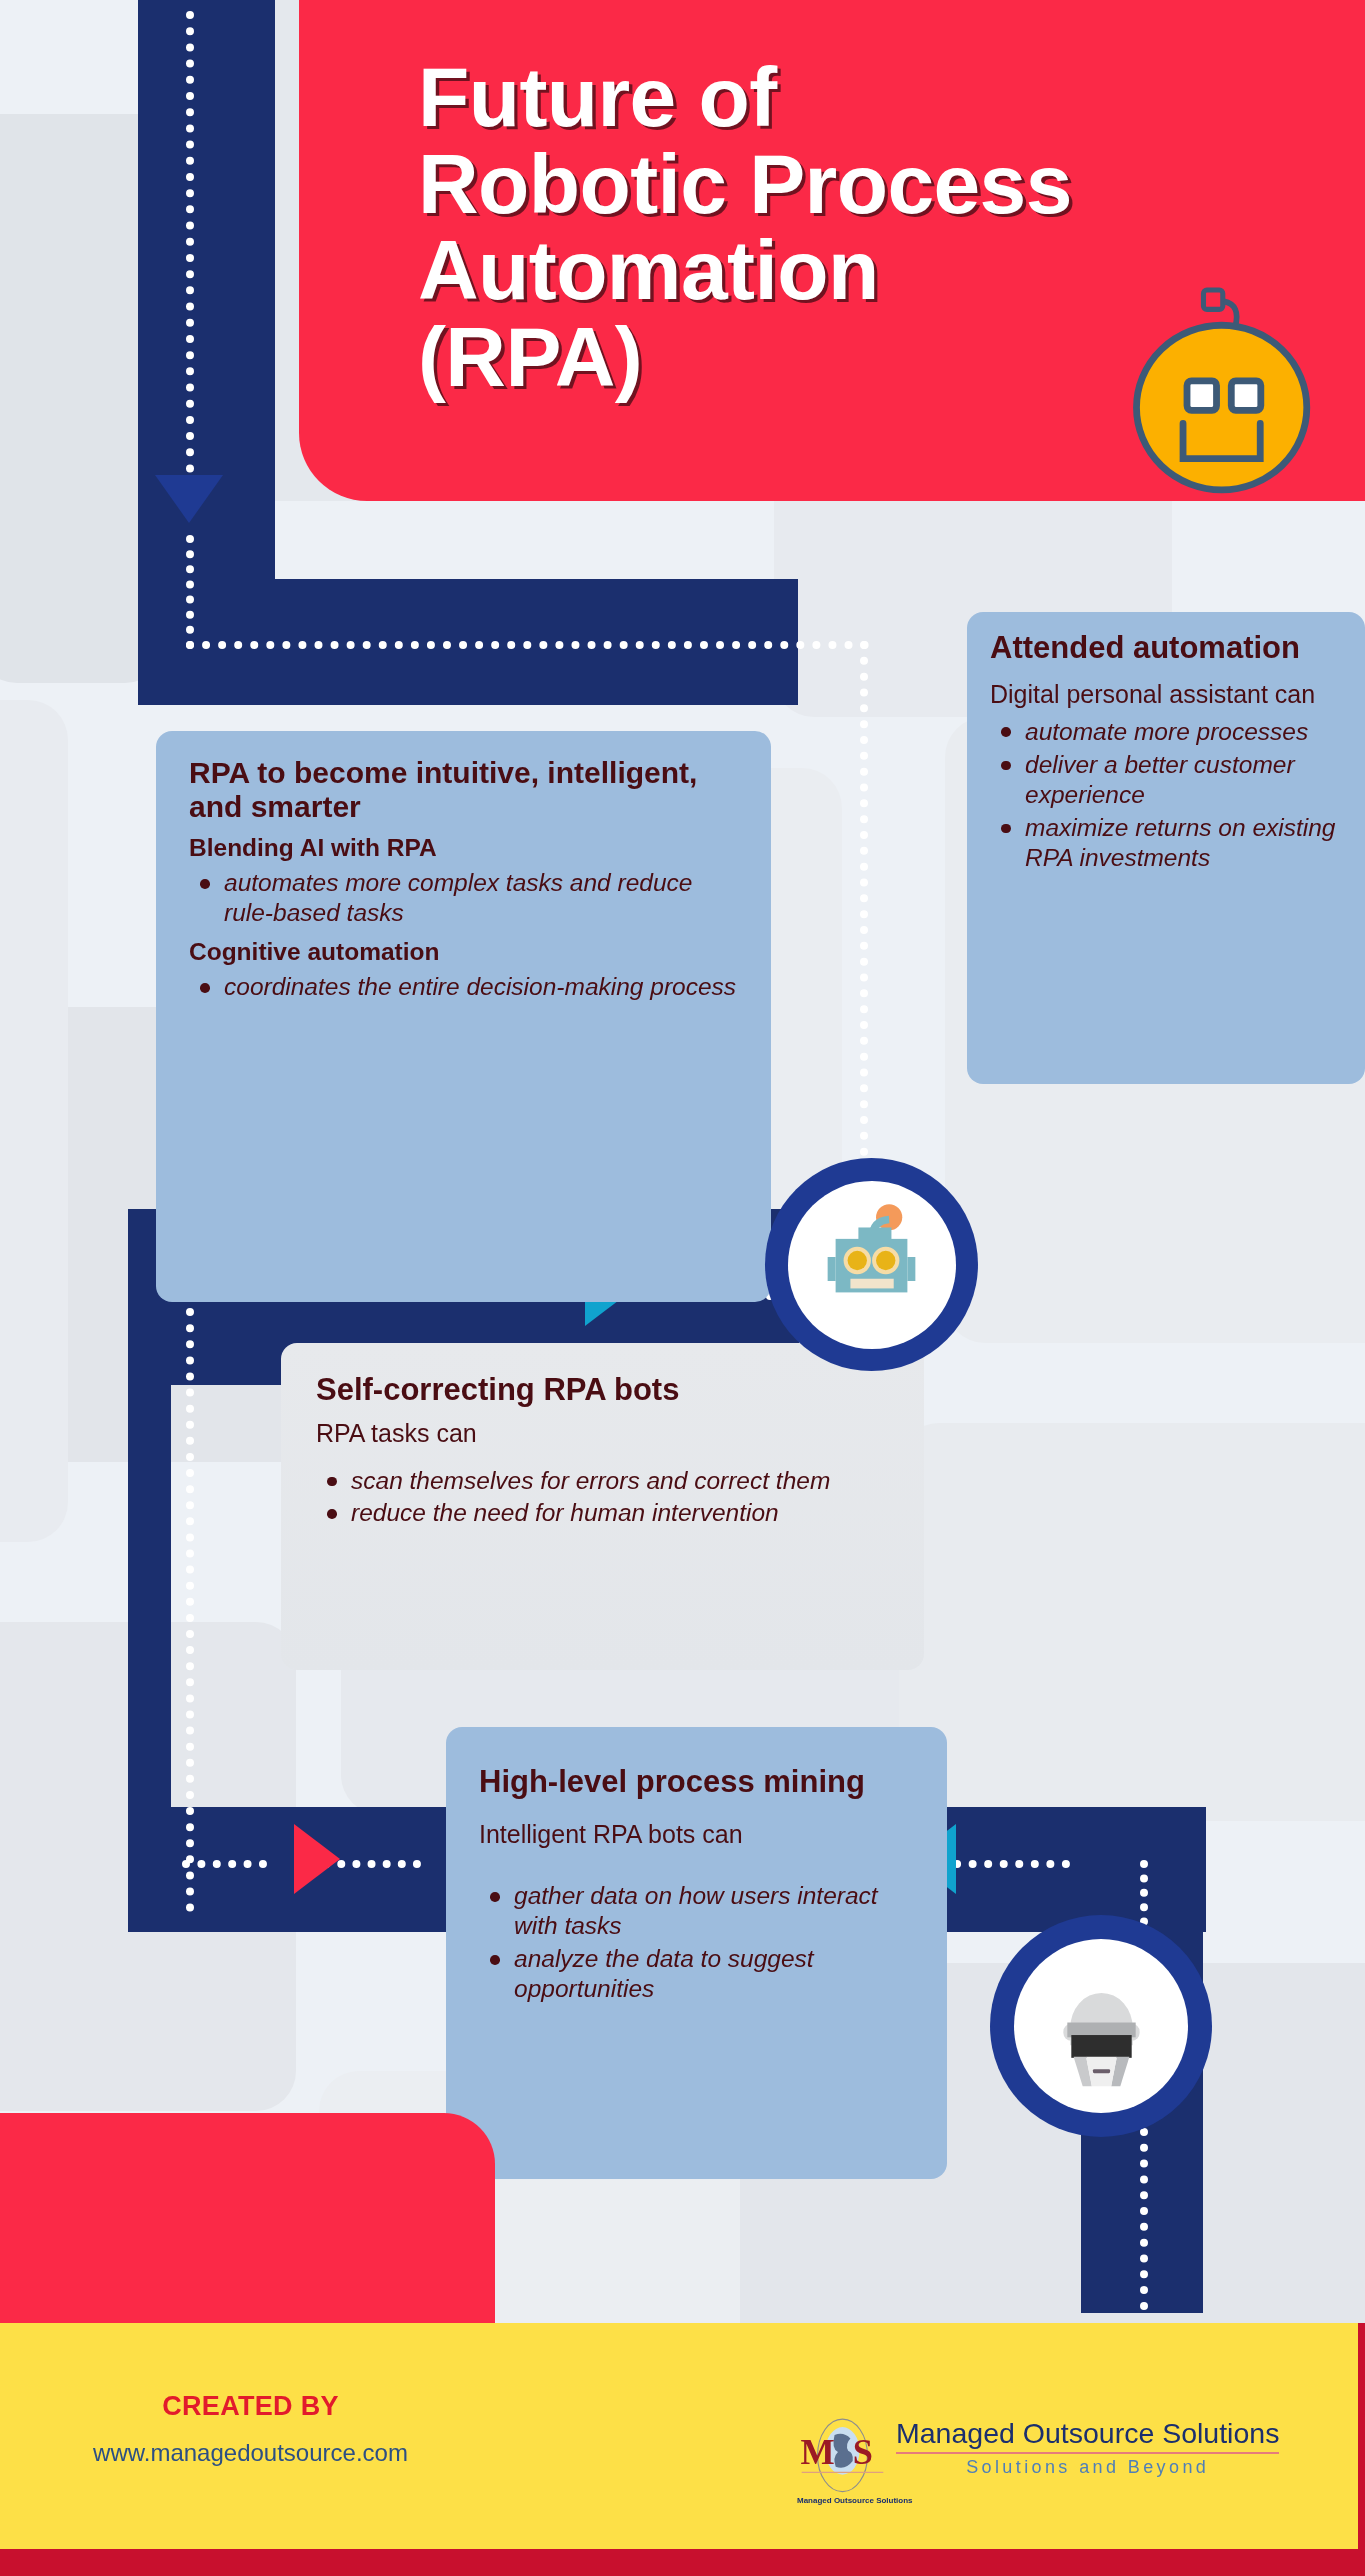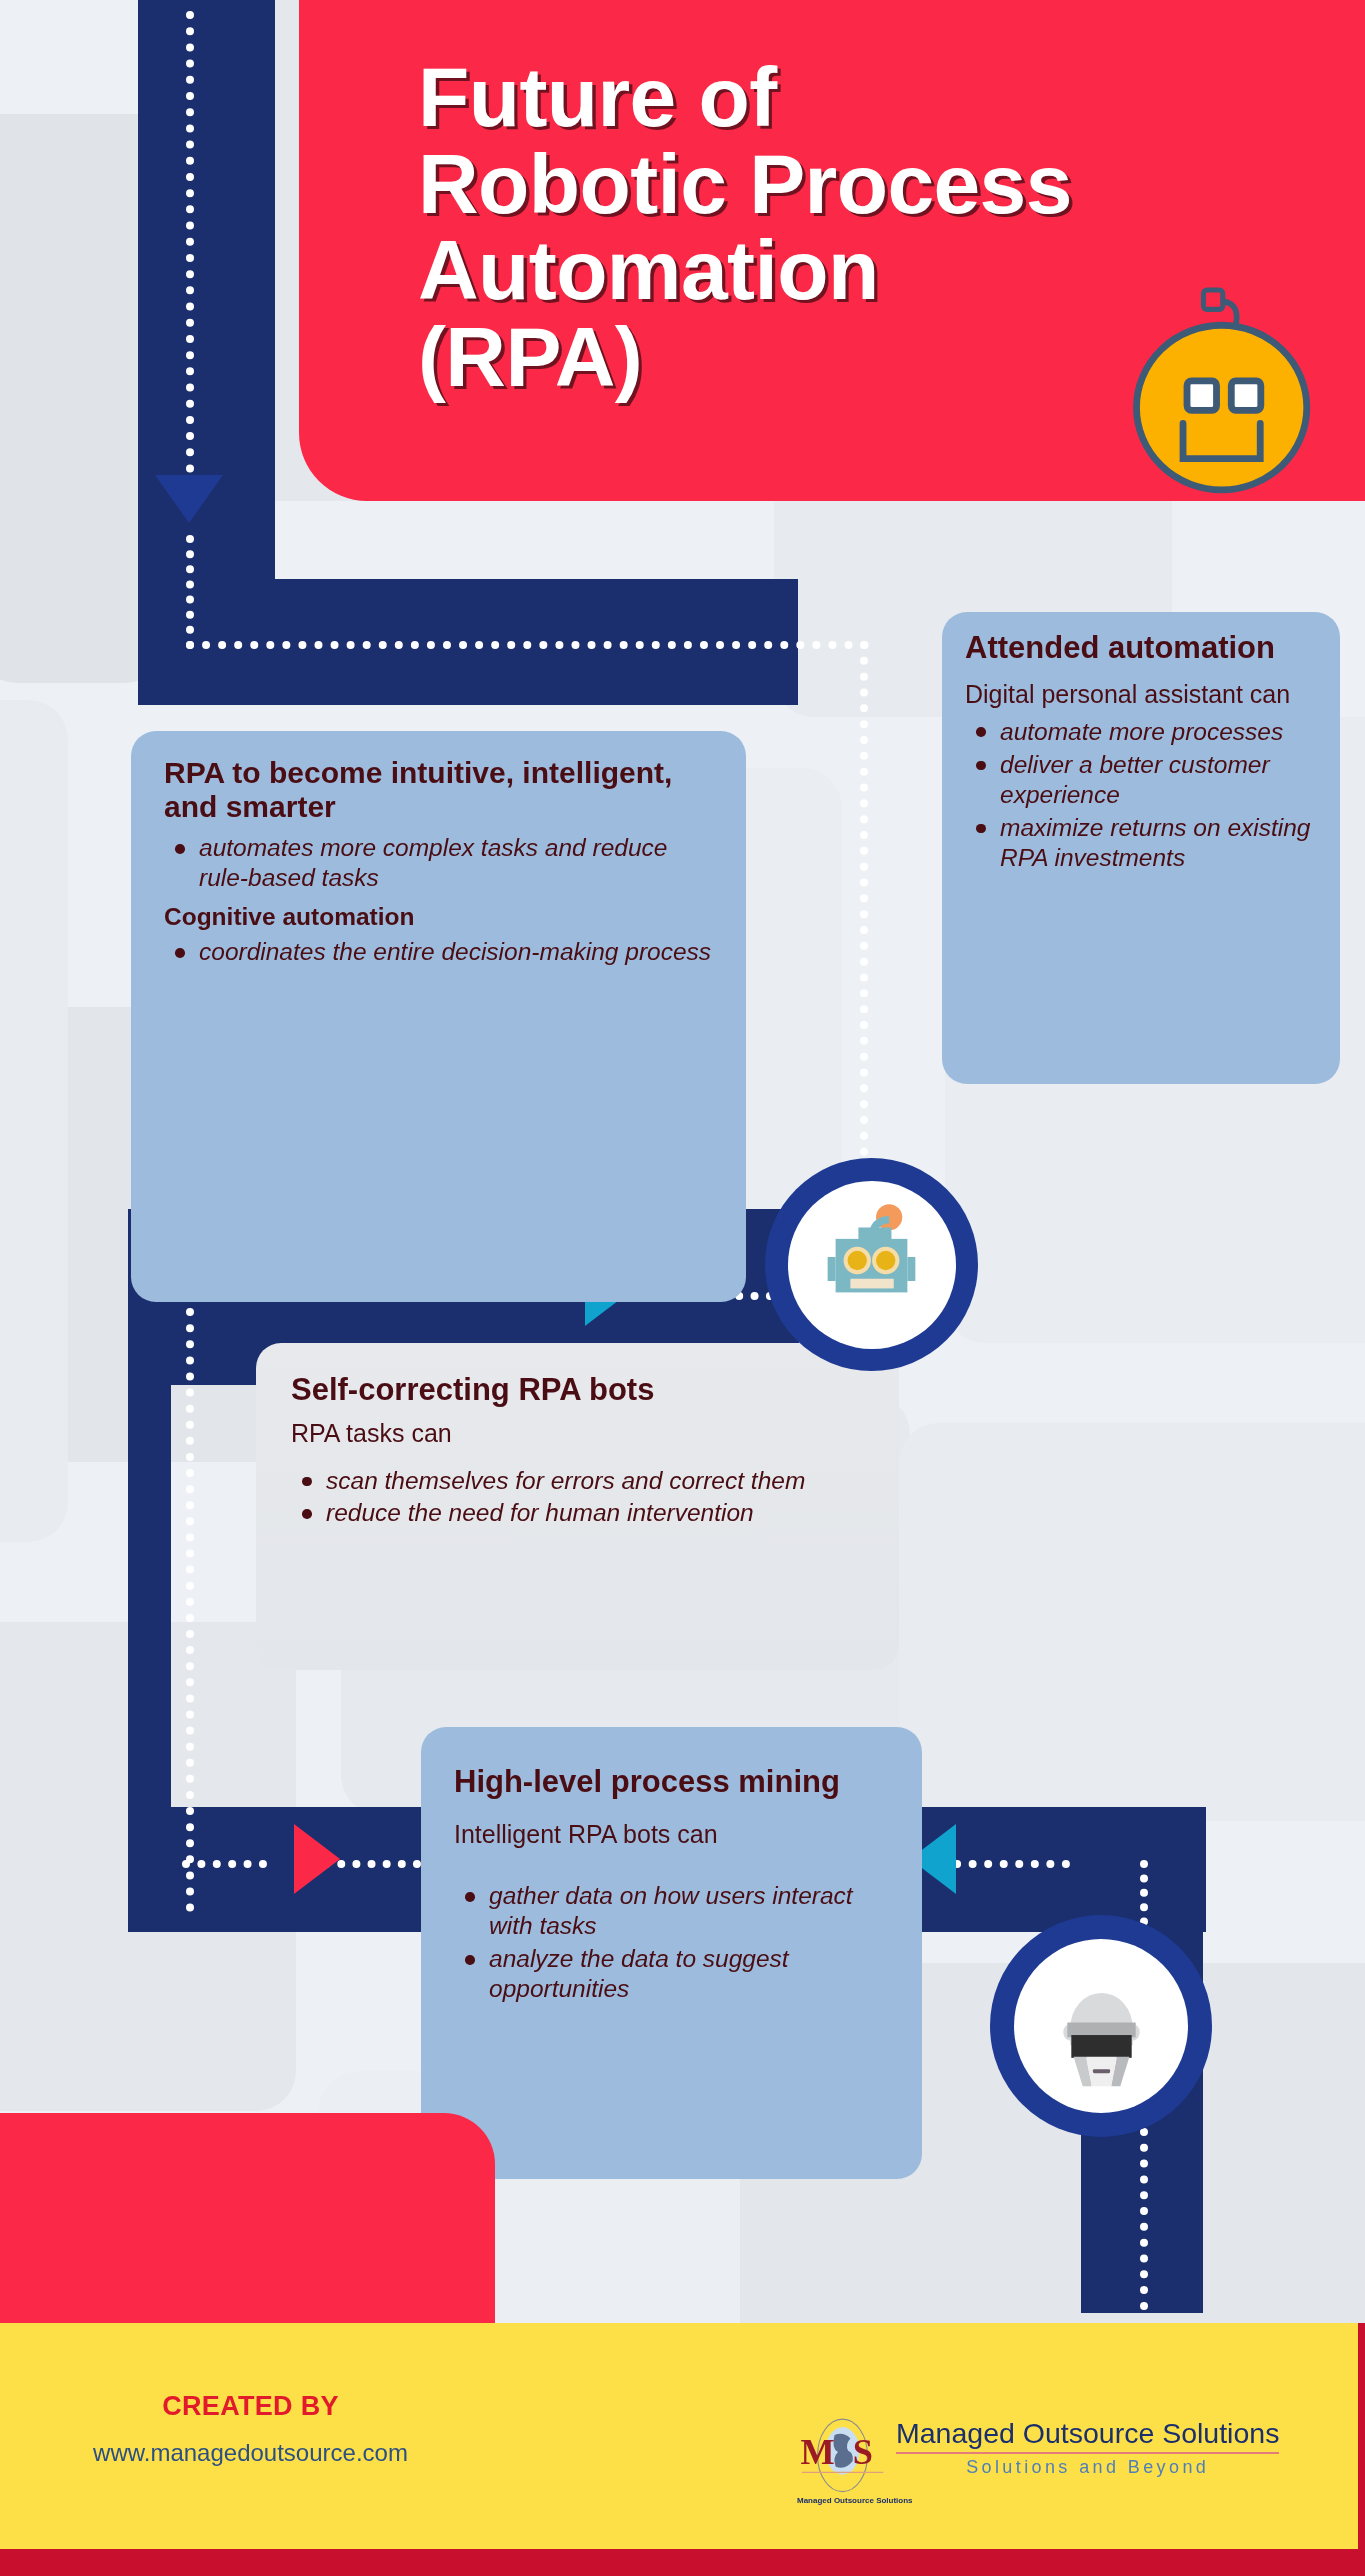--- a/index.html
+++ b/index.html
@@ -58,23 +58,24 @@
 
   
   .tri{position:absolute;width:0;height:0;}
   .tri-down{border-left:34px solid transparent;border-right:34px solid transparent;border-top:48px solid #1f3a93;}
   .tri-right-cyan{border-top:35px solid transparent;border-bottom:35px solid transparent;border-left:46px solid #10a3ce;}
   .tri-right-red{border-top:35px solid transparent;border-bottom:35px solid transparent;border-left:46px solid #fb2947;}
   .tri-left-cyan{border-top:35px solid transparent;border-bottom:35px solid transparent;border-right:46px solid #10a3ce;}
 
   
   .card{
-    position:absolute;border-radius:25px;
+    position:absolute;border-radius:16px;
     color:#4a0d13;
     box-sizing:border-box;
+    margin-left:25px;
   }
   .card.blue{background:#9dbcdd;}
   .card.grey{background:linear-gradient(180deg,#e7e9ec,#e3e6ea);}
   .card h3{
     margin:0 0 10.2px 0;font-size:30px;font-weight:bold;line-height:1.12;
   }
   .card .lead{font-size:25px;line-height:1.2;margin:0 0 8px 0;}
   .card .sub{font-size:24.5px;font-weight:bold;margin:9px 0 5.7px 0;line-height:1.2;}
   .card ul{margin:0 0 0 0;padding:0 0 0 35px;list-style:none;font-style:italic;}
   .card li{
@@ -198,20 +199,21 @@
     <p class="lead">Digital personal assistant can</p>
     <ul>
       <li>automate more processes</li>
       <li>deliver a better customer experience</li>
       <li>maximize returns on existing RPA investments</li>
     </ul>
   </div>
 
   <div class="card blue" id="card-intuitive">
     <h3>RPA to become intuitive, intelligent, and smarter</h3>
+    <p class="sub">Blending AI with RPA</p>
     <ul>
       <li>automates more complex tasks and reduce rule-based tasks</li>
     </ul>
     <p class="sub">Cognitive automation</p>
     <ul>
       <li>coordinates the entire decision-making process</li>
     </ul>
   </div>
 
   <div class="card grey" id="card-selfcorrect">

